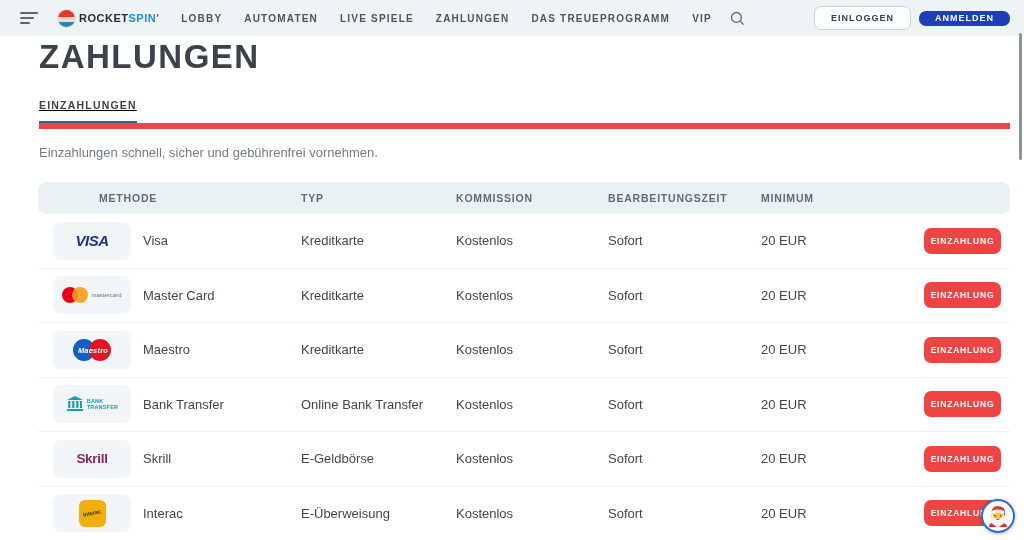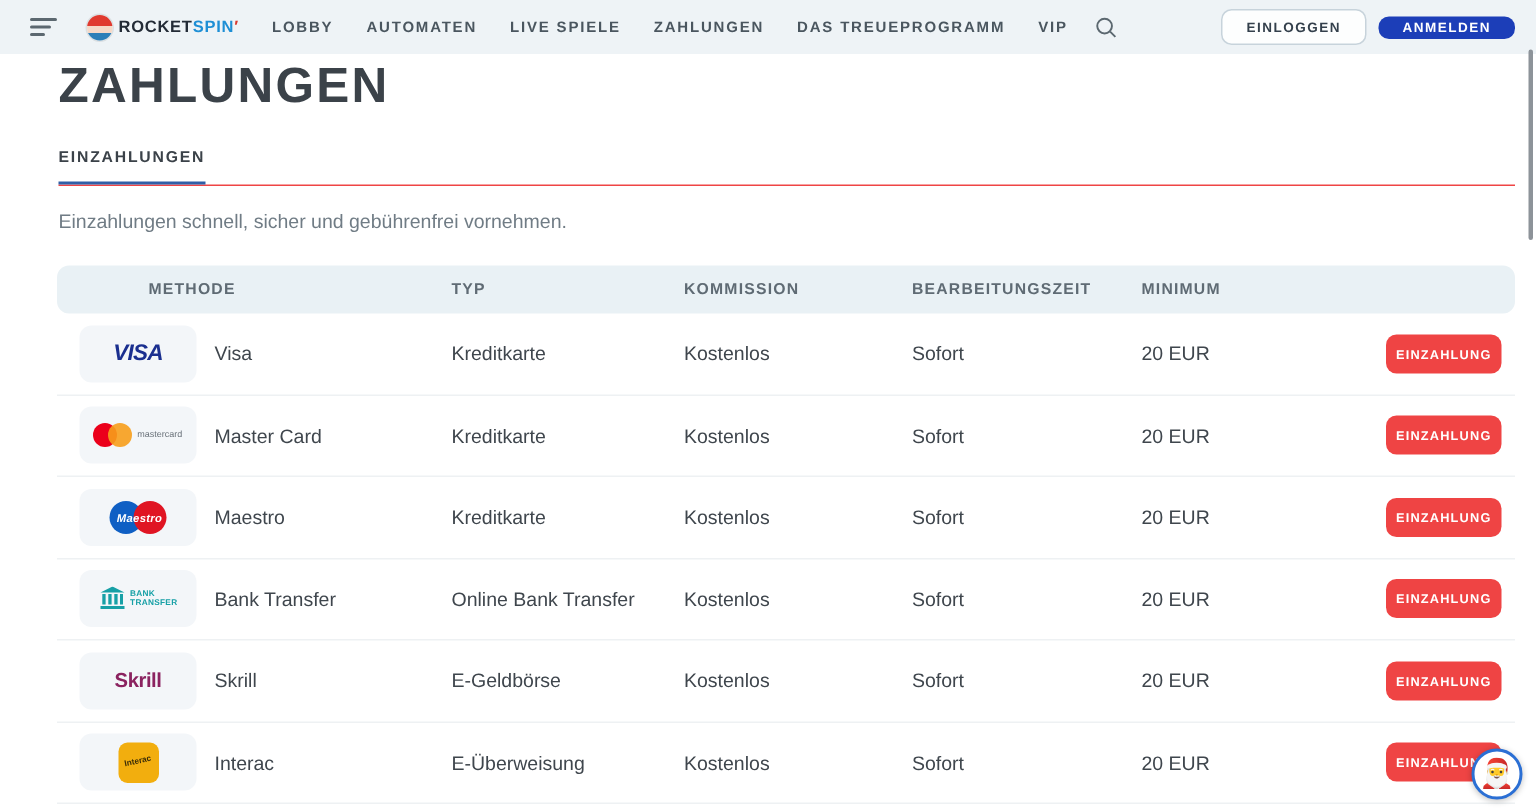--- a/index.html
+++ b/index.html
@@ -31,22 +31,22 @@
     background:#fdfefe; color:#34404c; font-size:9px; font-weight:800; letter-spacing:1px;
     cursor:pointer; margin-right:8px; font-family:inherit; }
   .btn-signup { height:15px; padding:0 16px; border:none; border-radius:7px;
     background:#1c3eb8; color:#fff; font-size:9px; font-weight:800; letter-spacing:1px;
     cursor:pointer; font-family:inherit; }
 
   
   main { position:absolute; top:36px; left:12px; width:1024px; }
   .page-title { margin:2px 0 0 27px; font-size:33px; font-weight:900; letter-spacing:1.5px;
     color:#3b4249; }
-  .tabs { margin:23px 27px 0 27px; display:flex; gap:39px; border-bottom:1px solid #ef4444;
-    width:971px; }
+  .tabs { margin:23px 27px 0 27px; display:flex; gap:39px; border-bottom:6px solid #ef4444;
+    width:971px;text-decoration:underline; }
   .tab { font-size:10.5px; font-weight:800; letter-spacing:1.2px; color:#96a0a8;
     padding-bottom:10px; cursor:pointer; border-bottom:2px solid transparent; }
   .tab.active { color:#3b4249; border-bottom-color:#2f5fa7; }
   .subtitle { margin:16px 0 0 27px; font-size:13px; color:#707c85; }
 
   
   .paytable { margin:22px 26px 0 26px; width:972px; }
   .thead { display:grid; grid-template-columns:263px 155px 152px 153px 1fr;
     align-items:center; height:32px; background:#e9f1f5; border-radius:8px;
     font-size:10.5px; font-weight:700; letter-spacing:.8px; color:#5f6b74; }

